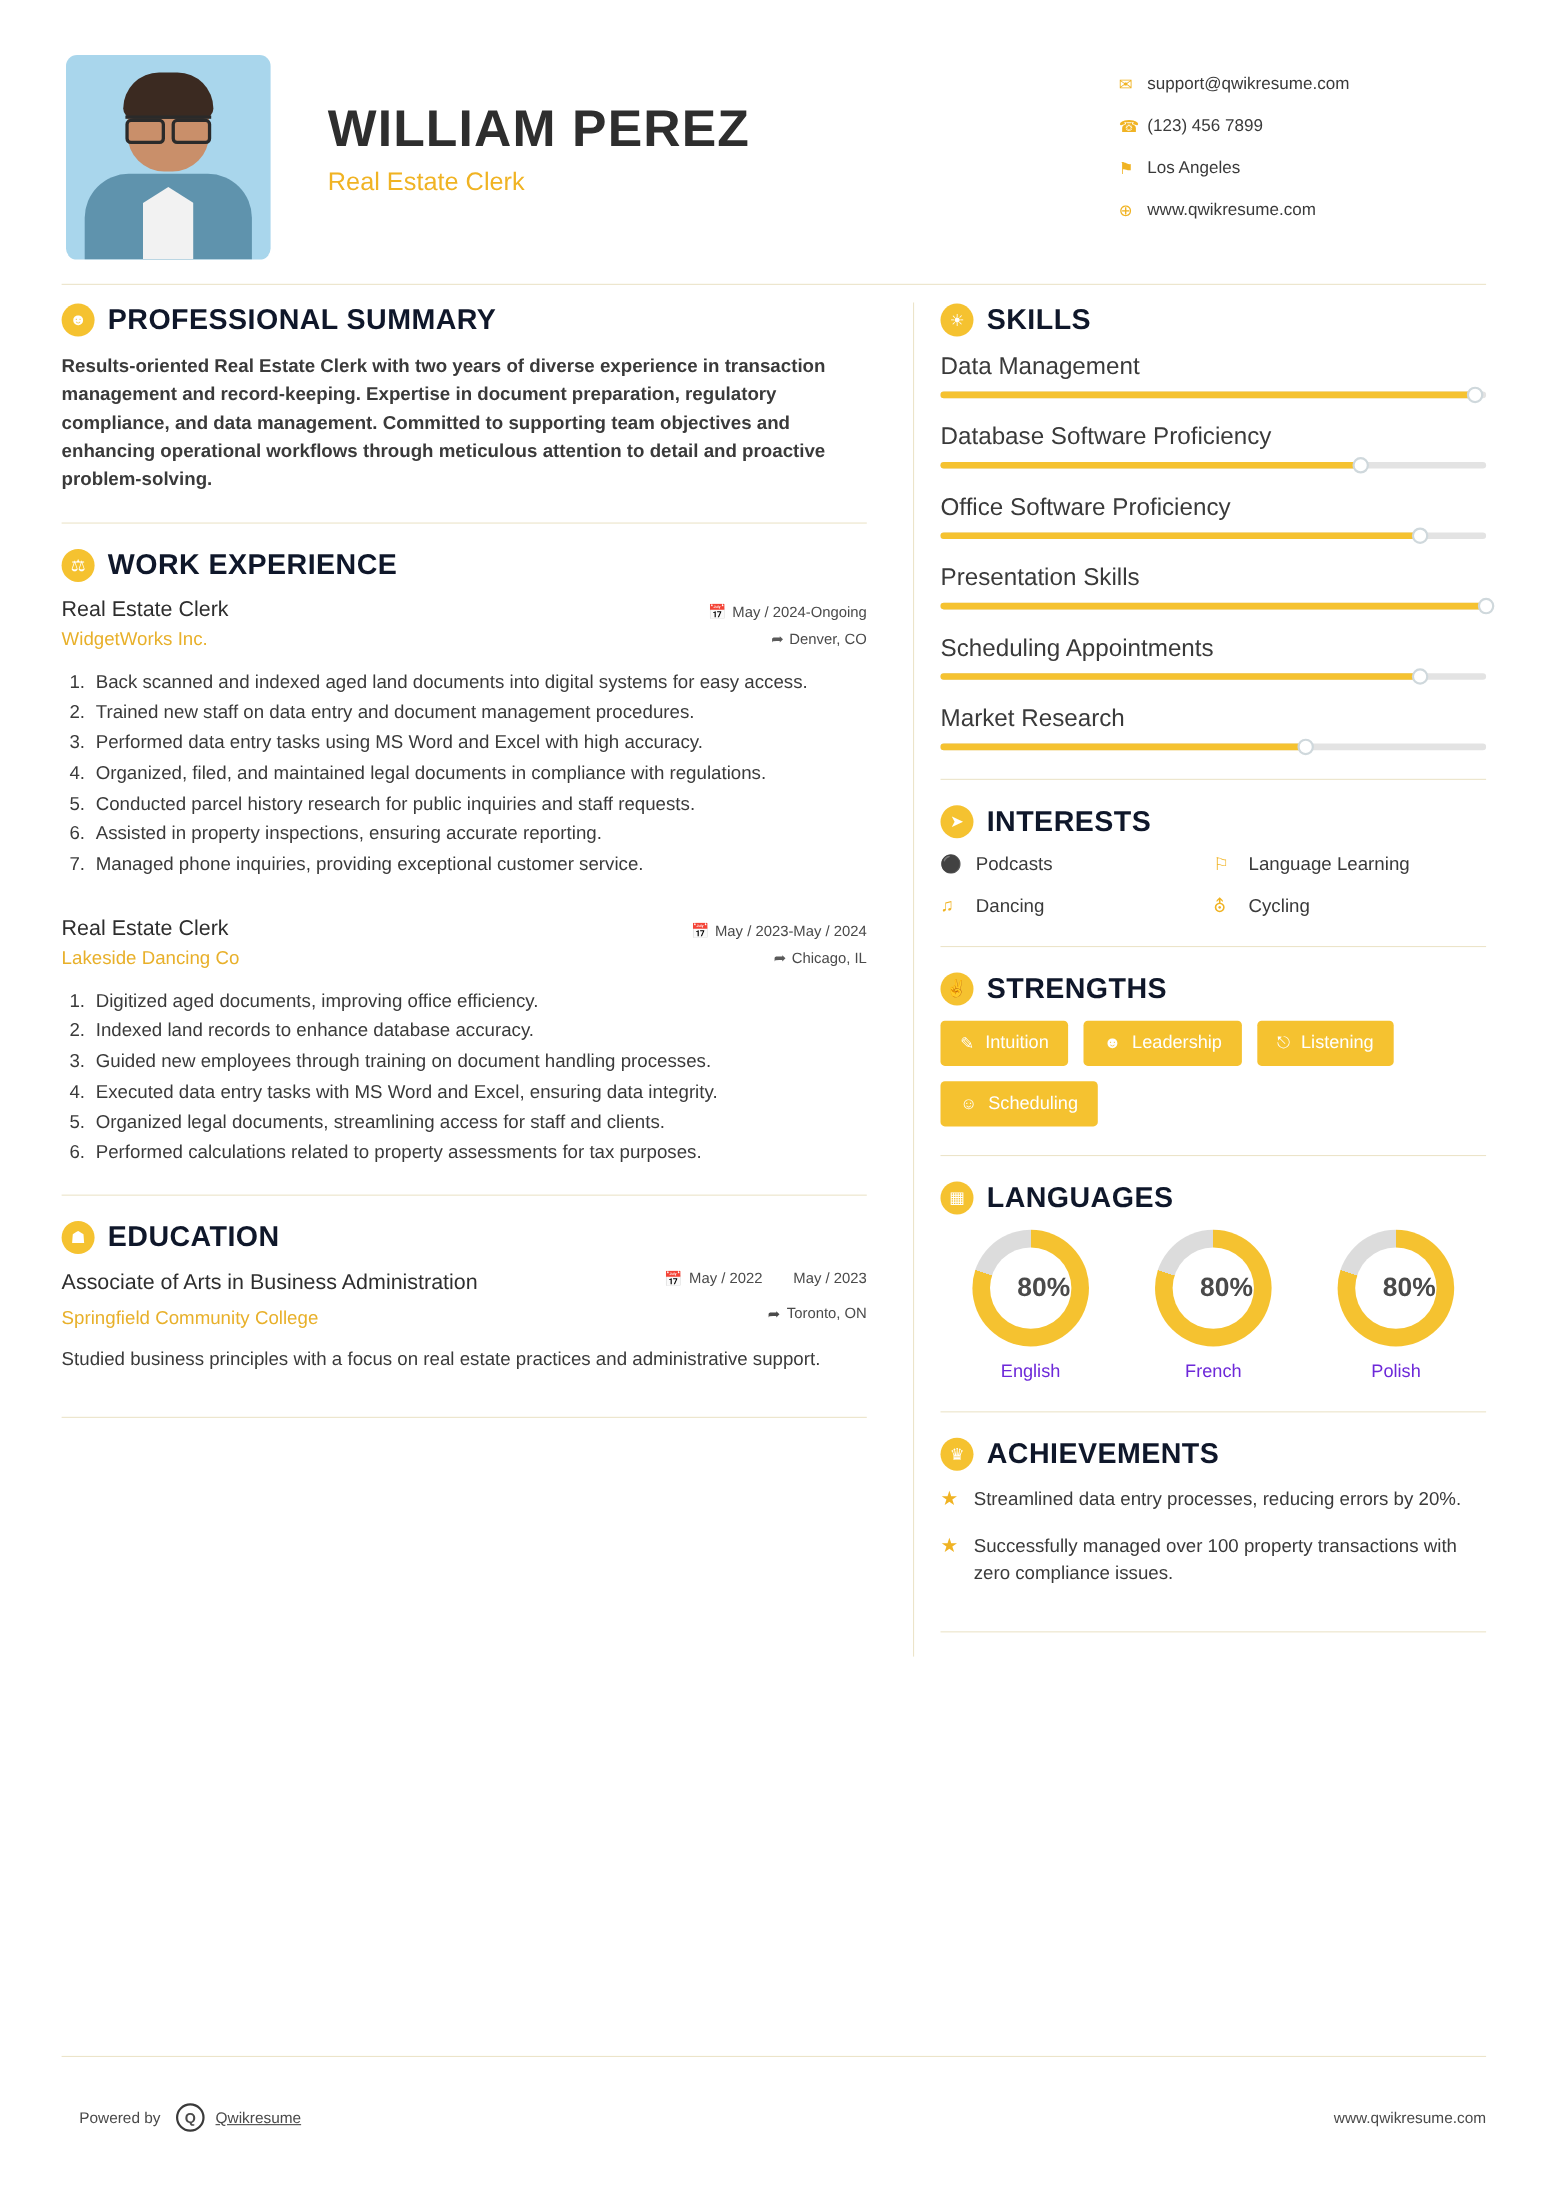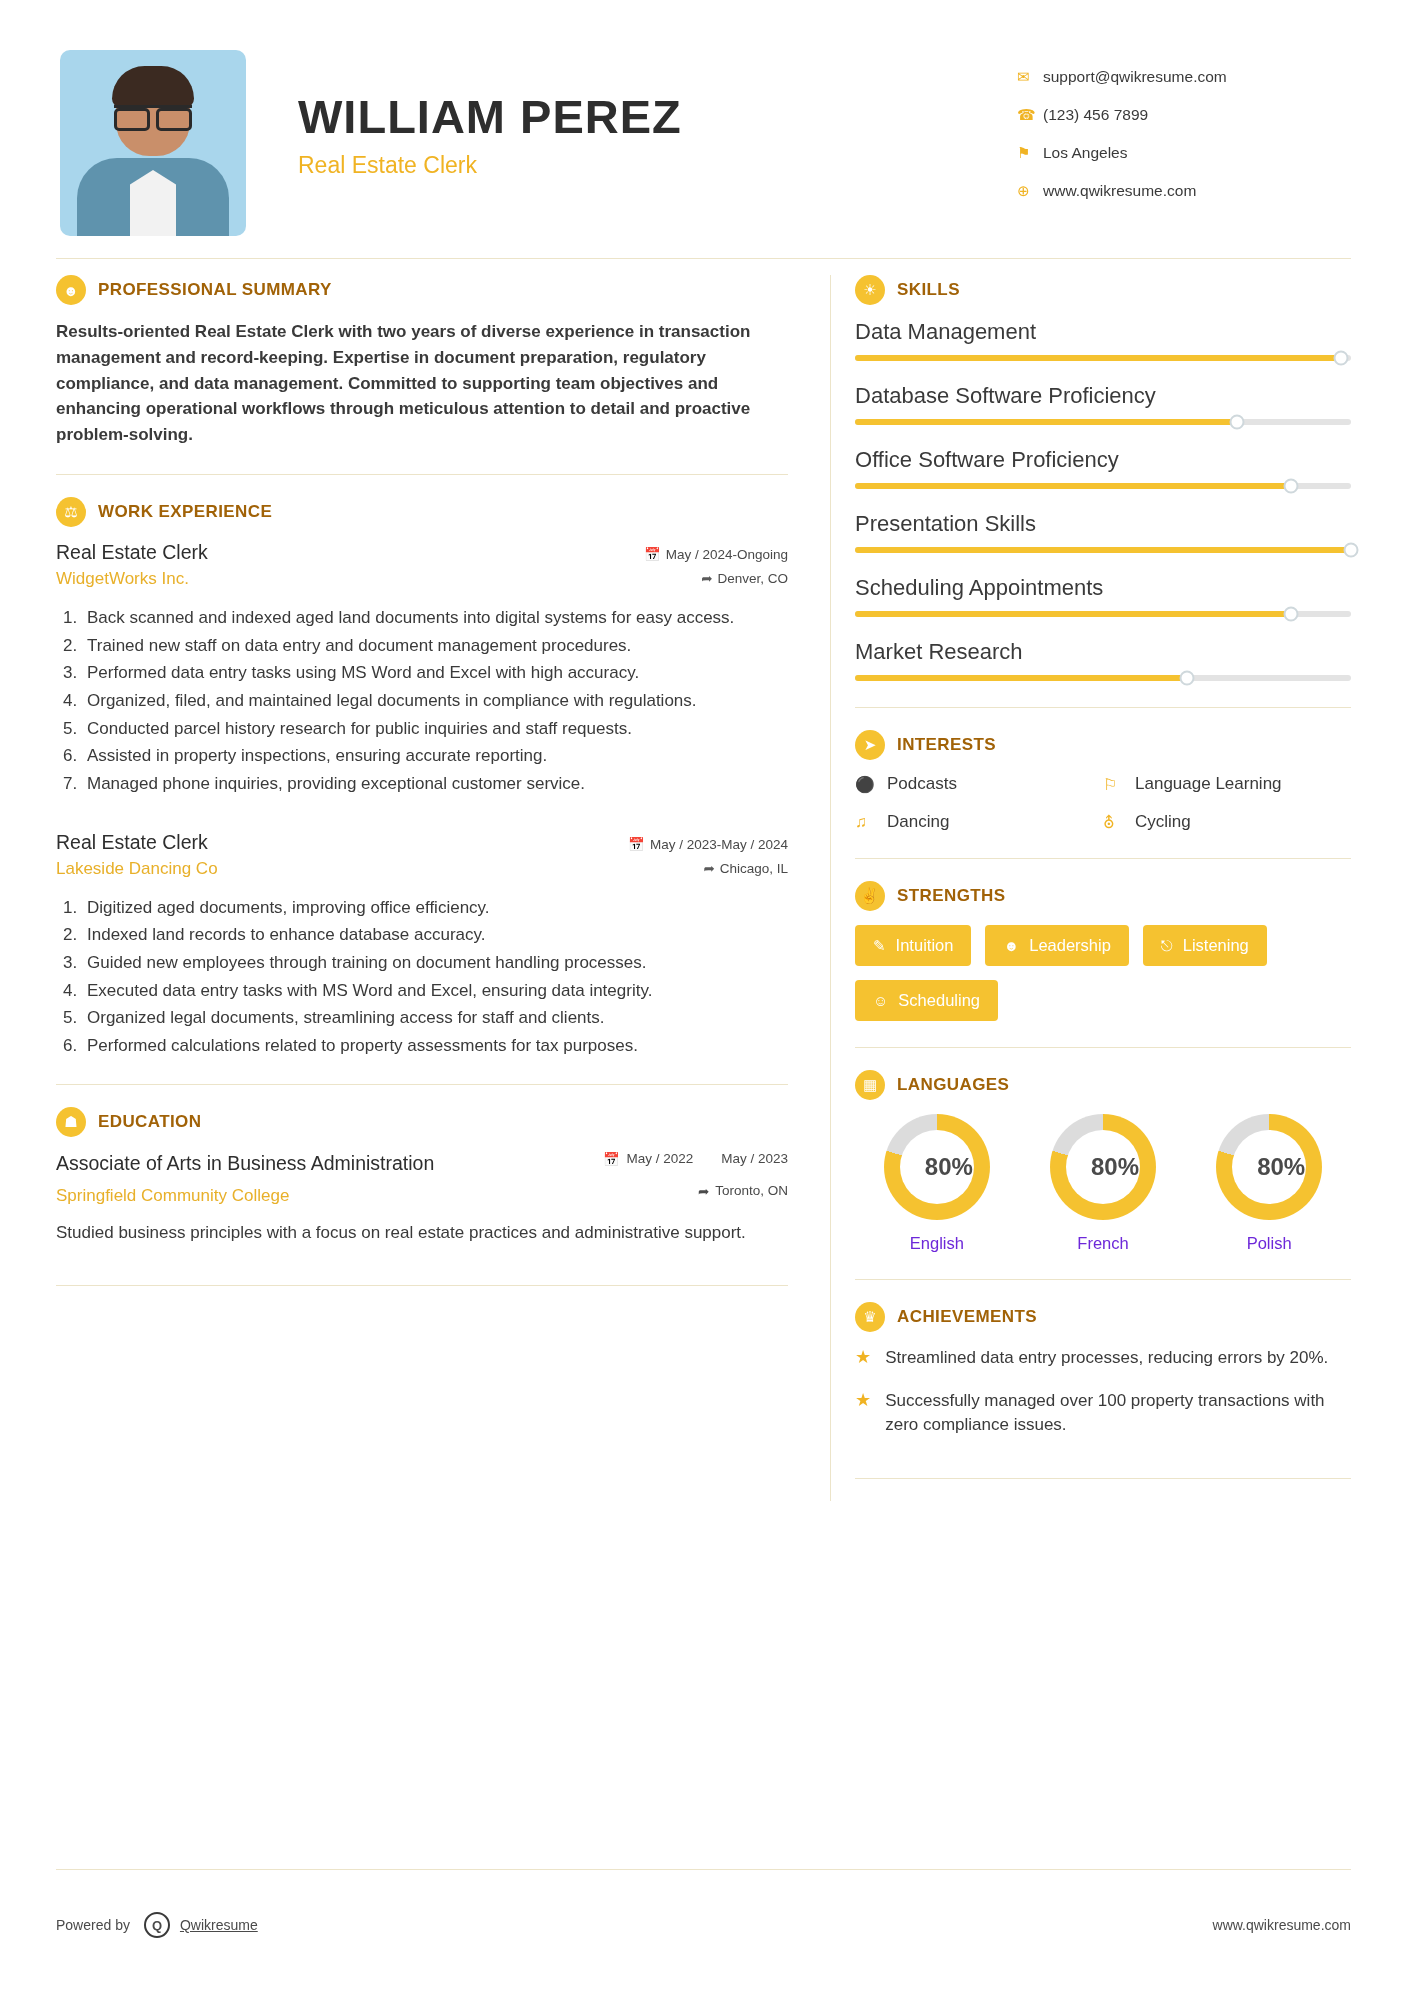--- a/index.html
+++ b/index.html
@@ -139,24 +139,24 @@
     width: 30px; height: 30px;
     border-radius: 50%;
     background: #f5c230;
     color: #fff;
     display: flex; align-items: center; justify-content: center;
     font-size: 15px;
     margin-right: 12px;
     flex-shrink: 0;
   }
   .sec-title {
-    font-size: 17px;
+    font-size: 26px;
     font-weight: bold;
     letter-spacing: 0.4px;
-    color: #a16207;
+    color: #0f172a;
   }
   .summary-text {
     font-size: 17px;
     line-height: 1.52;
     color: #3a3a3a;
     font-weight: bold;
   }
   .divider {
     height: 1px;
     background: #ece4c9;
@@ -285,21 +285,21 @@
   }
   .lang-name { font-size: 16.5px; margin-top: 14px; color: #6d28d9; }
 
   .achv { display: flex; margin-bottom: 18px; }
   .achv .ai { color: #f0b323; margin-right: 14px; font-size: 18px; flex-shrink: 0; }
   .achv-text { font-size: 17px; line-height: 1.45; }
 
   
   .footer {
     position: absolute;
-    left: 56px; right: 56px;
+    left: 72px; right: 56px;
     bottom: 52px;
     display: flex;
     align-items: center;
     justify-content: space-between;
     font-size: 14px;
     color: #4a4a4a;
   }
   .footer-left { display: flex; align-items: center; }
   .logo-circle {
     width: 26px; height: 26px;

